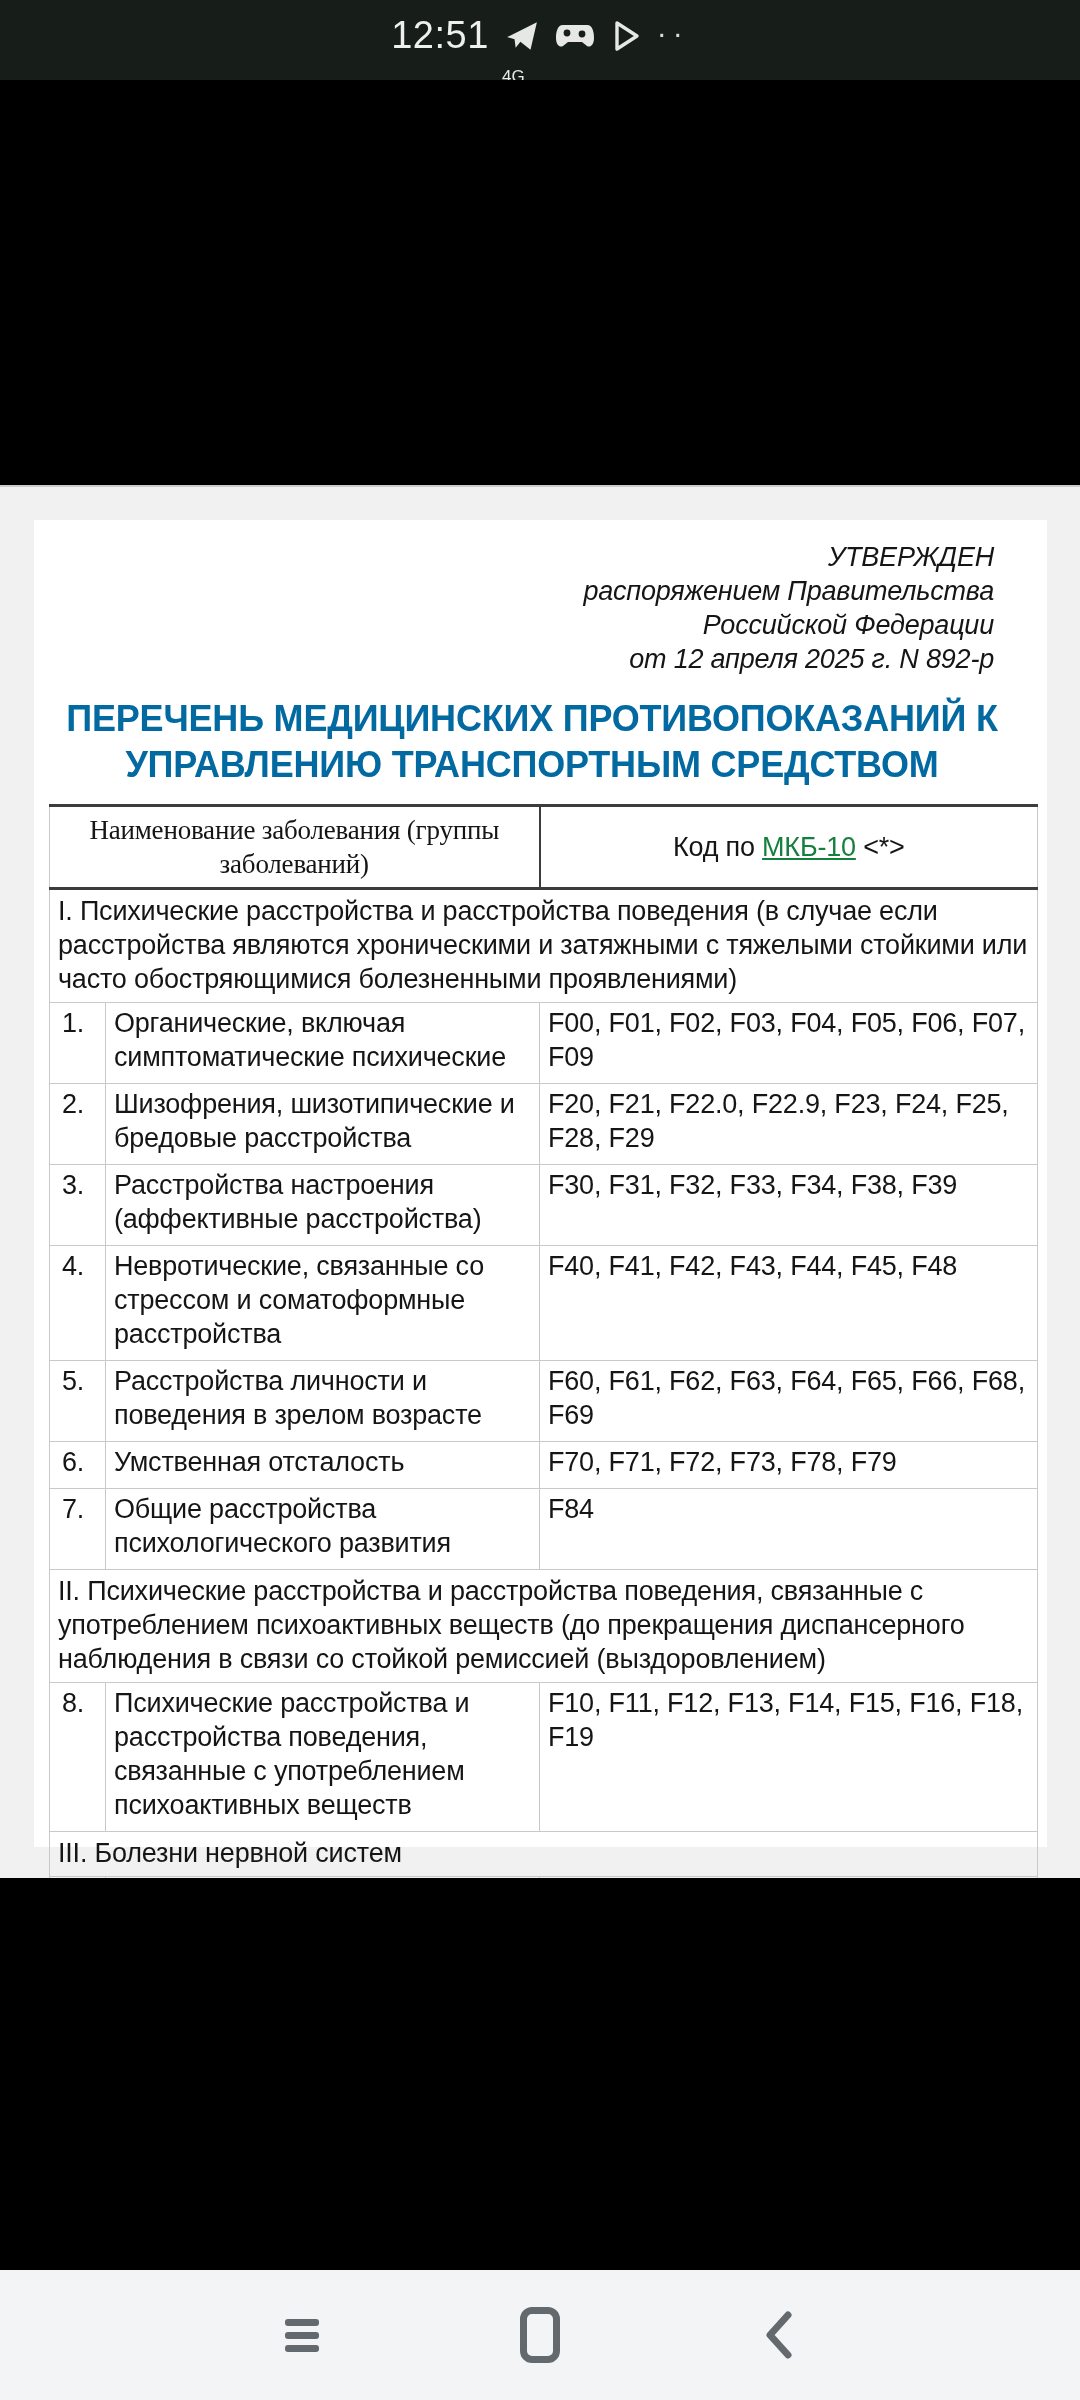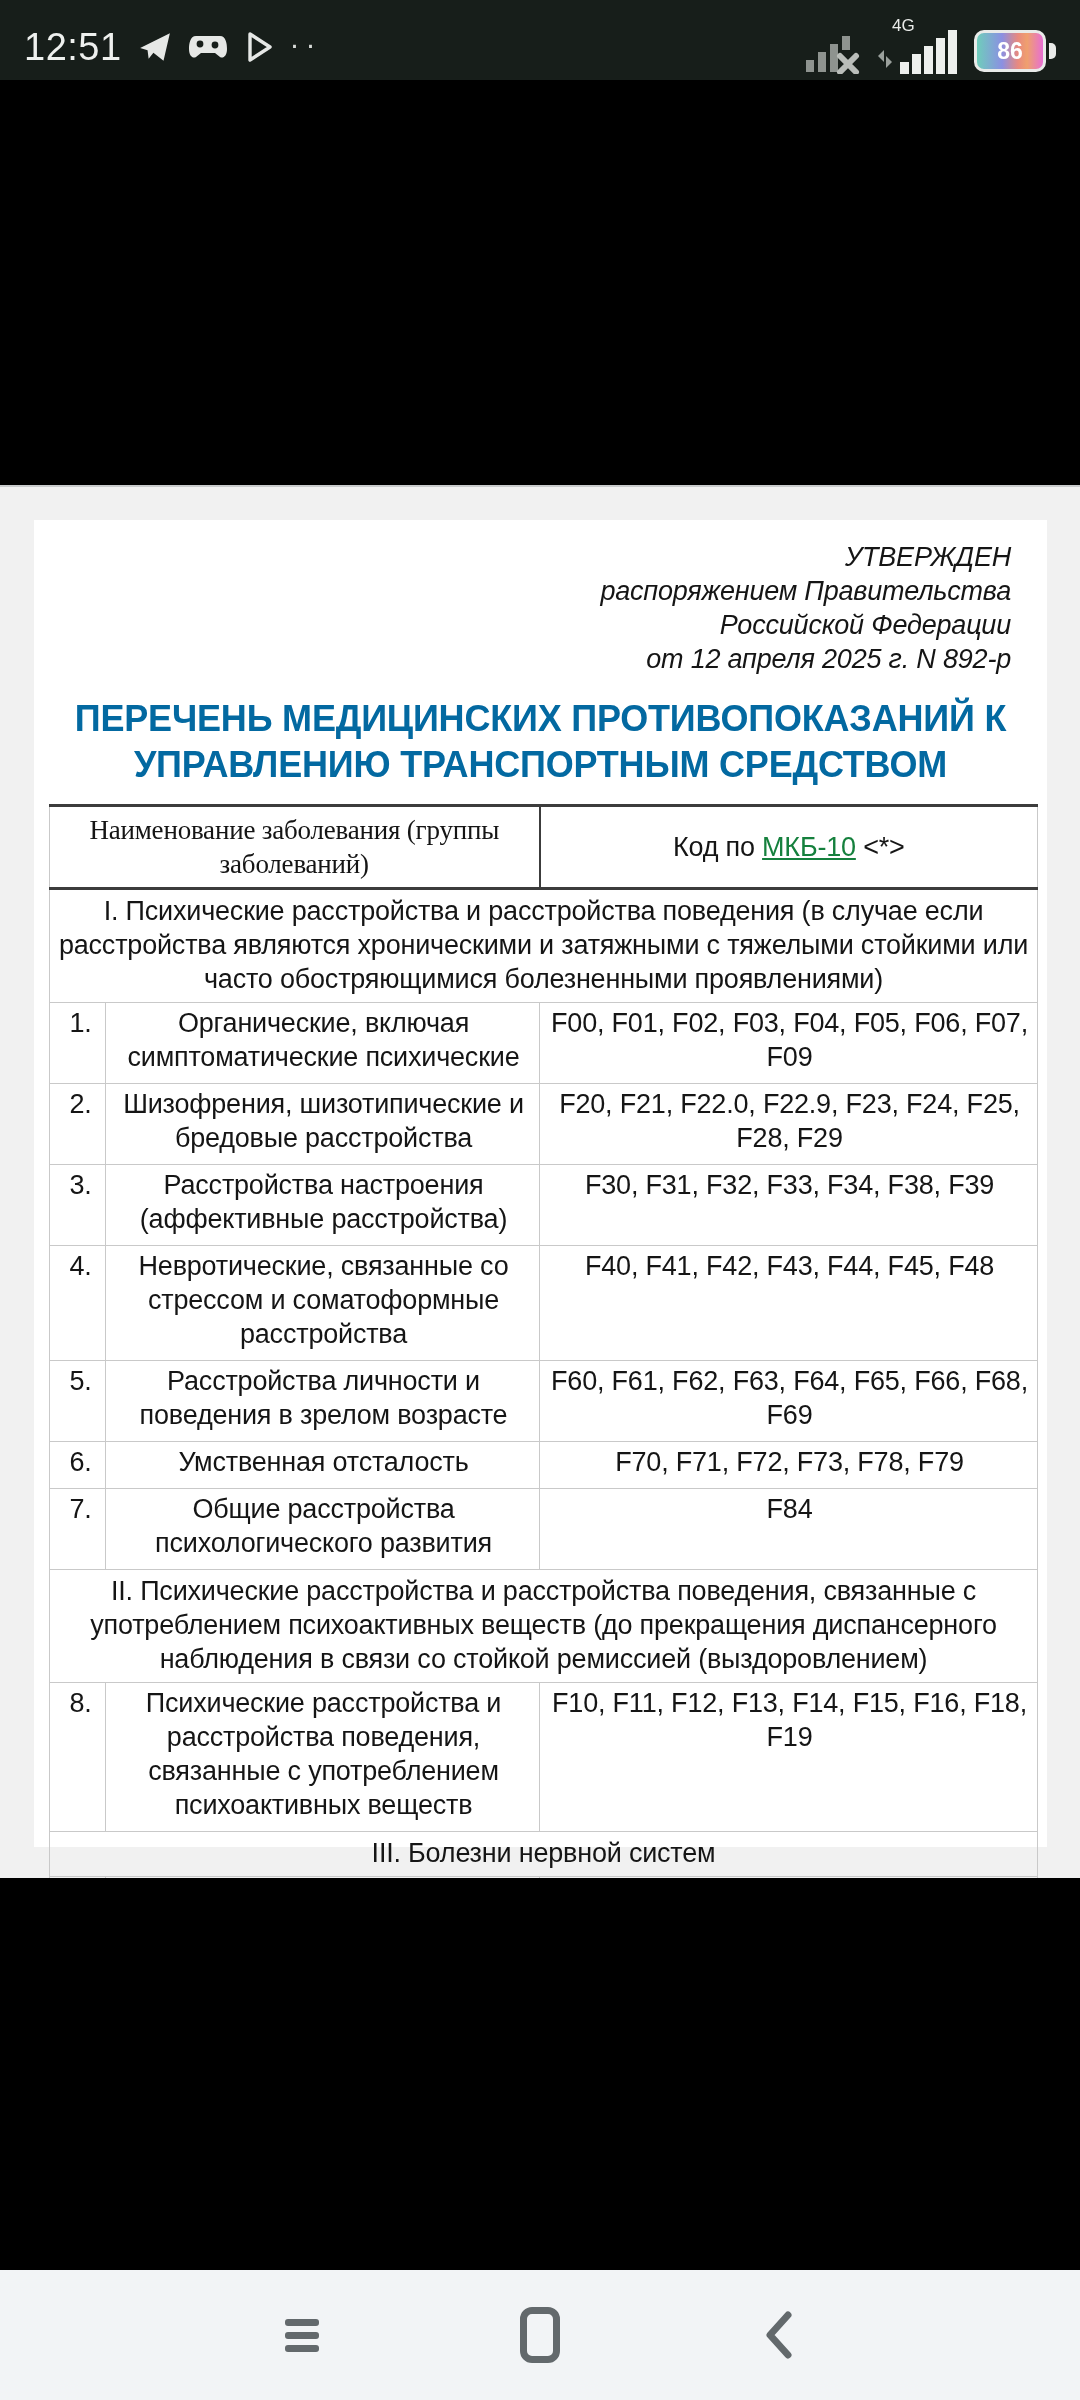--- a/index.html
+++ b/index.html
@@ -9,21 +9,21 @@
     overflow: hidden;
     font-family: "Liberation Sans", sans-serif;
   }
   .band { position: absolute; left: 0; width: 1080px; }
 
   
   .status-bar {
     top: 0; height: 80px;
     background: #171e1a;
     display: flex; align-items: center; justify-content: space-between;
-    padding: 0 24px; box-sizing: border-box;
+    padding: 0 24px; box-sizing: border-box; flex-direction: column;
   }
   .sb-left { display: flex; align-items: center; gap: 16px; padding-top: 14px; }
   .sb-time { color: #eef0ee; font-size: 38px; letter-spacing: 0.5px; }
   .sb-icon { display: inline-flex; align-items: center; }
   .sb-right { display: flex; align-items: flex-end; gap: 14px; padding-top: 16px; }
   .dots { color: #d7dad7; font-size: 30px; letter-spacing: 6px; padding-bottom: 6px;}
   .net4g { position: relative; width: 86px; height: 52px; }
   .net4g .lbl { position: absolute; top: -6px; left: 18px; color: #e9ebe9; font-size: 17px; }
   .battery-wrap { display: flex; align-items: center; gap: 3px; padding-bottom: 2px; }
   .battery {
@@ -38,21 +38,21 @@
   .black-top { top: 80px; height: 405px; background: #000; }
   .black-bottom { top: 1878px; height: 392px; background: #000; }
 
   
   .doc-area { top: 485px; height: 1393px; background: #f1f1f1; border-top: 2px solid #c9cccd; box-sizing: border-box; }
   .doc-card {
     position: absolute; left: 34px; top: 33px;
     width: 1013px; height: 1327px;
     background: #fff;
     box-sizing: border-box;
-    padding: 20px 0 0 0;
+    padding: 20px 17px 0 0;
     color: #151515;
     letter-spacing: -0.2px;
   }
   .approval {
     text-align: right; font-style: italic;
     font-size: 27px; line-height: 34px;
     padding-right: 36px;
   }
   .doc-title {
     text-align: center; font-weight: bold;
@@ -72,21 +72,21 @@
   .mkb col.c-num  { width: 56px; }
   .mkb col.c-name { width: 434px; }
   .mkb col.c-code { width: 498px; }
   .mkb th {
     font-weight: normal; text-align: center; vertical-align: middle;
     border-bottom: 3px solid #3c3c3c;
     padding: 6px 8px;
   }
   .mkb th.h-name { border-right: 2px solid #3c3c3c; font-family: Liberation Serif, serif; }
   .mkb td {
-    vertical-align: top; text-align: center;
+    vertical-align: top; text-align: left;
     border-bottom: 1px solid #c9c9c9;
     border-right: 1px solid #c9c9c9;
     padding: 3px 6px 9px 8px;
   }
   .mkb td.num { padding-left: 12px; }
   .mkb td.sec { padding: 4px 8px 6px 8px; }
   .mkb tr.item td.code { border-right: none; }
   a.doc-link { color: #15803d; text-decoration: underline; }
   .footnote {
     font-size: 27px; line-height: 36px;

